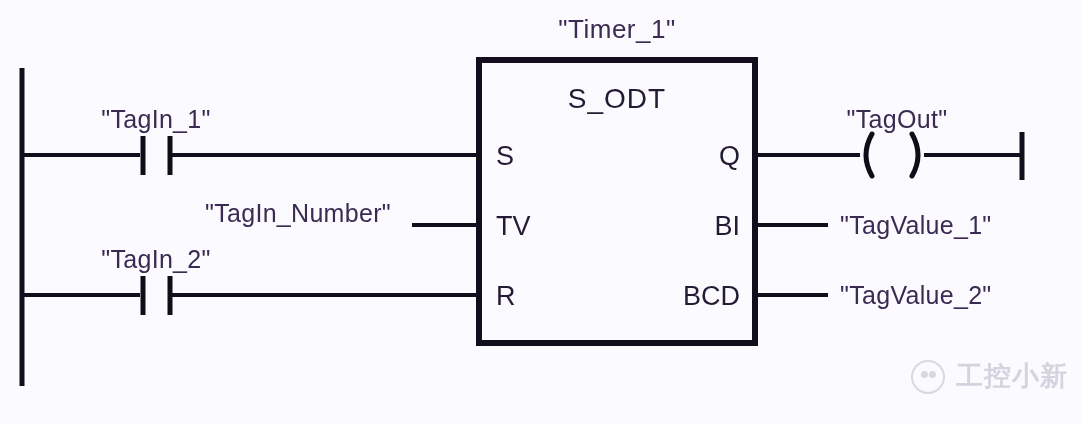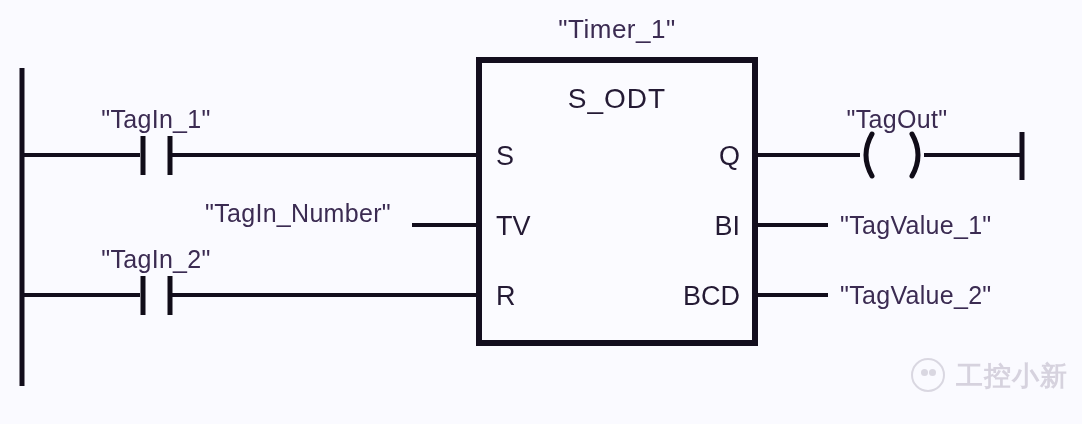--- a/index.html
+++ b/index.html
@@ -79,21 +79,21 @@
     display: flex;
     align-items: center;
     gap: 7px;
     user-select: none;
   }
   #wm-ghost {
     position: absolute;
     right: 14px;
     bottom: 30px;
     display: flex;
-    align-items: flex-start;
+    align-items: flex-end;
     gap: 11px;
     opacity: 0.22;
     user-select: none;
   }
   .wm-logo {
     width: 34px;
     height: 34px;
     border-radius: 50%;
     border: 2px solid #6a5f7a;
     box-sizing: border-box;

